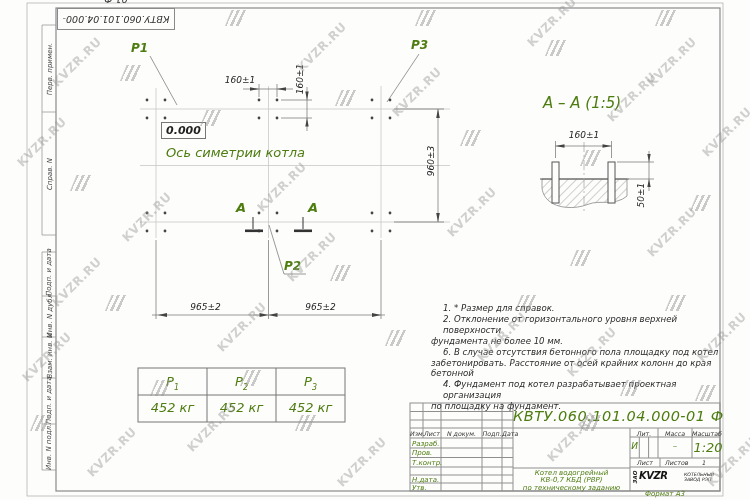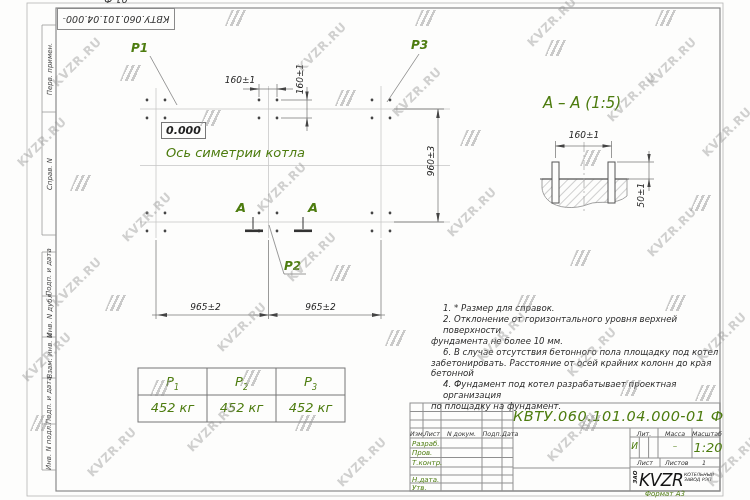--- a/index.html
+++ b/index.html
@@ -24,21 +24,21 @@
   .notes div{font-style:italic;font-size:8.6px;line-height:10.9px;color:#2a2a2a;}
   .notes .ind{padding-left:12px;}
   .tb-t{font-size:7px;}
   .tb-h{font-size:6.3px;color:#333;}
   .wm-layer{position:absolute;left:0;top:0;width:750px;height:500px;z-index:30;pointer-events:none;}
   .wm-text{position:absolute;font-size:12px;font-weight:600;letter-spacing:.5px;
            color:rgba(145,145,145,.42);transform:rotate(-45deg);font-family:"DejaVu Sans",sans-serif;}
   .wm-logo{position:absolute;width:22px;height:16px;
            background:repeating-linear-gradient(115deg,rgba(150,150,150,.5) 0 2.5px,transparent 2.5px 5.5px);
            clip-path:polygon(30% 0,100% 0,70% 100%,0 100%);}
-  .logo-kvzr{font-weight:400;font-style:italic;font-size:17px;color:#141414;letter-spacing:-.5px;}
+  .logo-kvzr{font-weight:700;font-style:italic;font-size:10px;color:#141414;letter-spacing:-.5px;}
   .logo-zao{font-size:5.5px;font-weight:bold;color:#141414;transform:rotate(-90deg);}
   .logo-tag{font-size:4.6px;line-height:5.4px;color:#222;font-style:italic;}
 </style>
 </head>
 <body>
 
 <div class="sheet">
 
   <svg class="lines" width="750" height="500">
     <defs>
@@ -236,20 +236,25 @@
   </div>
 
   <div class="t ctr" style="left:138px;top:374px;width:69px;font-size:13px;"><span>P</span><sub style="font-size:8px;">1</sub></div>
   <div class="t ctr" style="left:207px;top:374px;width:69px;font-size:13px;"><span>P</span><sub style="font-size:8px;">2</sub></div>
   <div class="t ctr" style="left:276px;top:374px;width:69px;font-size:13px;"><span>P</span><sub style="font-size:8px;">3</sub></div>
   <div class="t ctr" style="left:138px;top:400px;width:69px;font-size:13px;">452 кг</div>
   <div class="t ctr" style="left:207px;top:400px;width:69px;font-size:13px;">452 кг</div>
   <div class="t ctr" style="left:276px;top:400px;width:69px;font-size:13px;">452 кг</div>
 
   <div class="t ctr" style="left:513px;top:404px;width:207px;height:24px;line-height:24px;font-size:14.5px;letter-spacing:.5px;">КВТУ.060.101.04.000-01 Ф</div>
+  <div class="t ctr" style="left:513px;top:470px;width:117px;font-size:7px;line-height:7.3px;white-space:normal;">
+    <div>Котел водогрейный</div>
+    <div>КВ-0,7 КБД (РВР)</div>
+    <div>по техническому заданию</div>
+  </div>
   <div class="t tb-h ctr" style="left:410px;top:430px;width:13px;">Изм.</div>
   <div class="t tb-h ctr" style="left:423px;top:430px;width:18px;">Лист</div>
   <div class="t tb-h ctr" style="left:441px;top:430px;width:41px;">N докум.</div>
   <div class="t tb-h ctr" style="left:482px;top:430px;width:20px;">Подп.</div>
   <div class="t tb-h ctr" style="left:502px;top:430px;width:11px;">Дата</div>
   <div class="t tb-t" style="left:412px;top:439.5px;text-align:right;">Разраб.</div>
   <div class="t tb-t" style="left:412px;top:449px;">Пров.</div>
   <div class="t tb-t" style="left:412px;top:458.5px;">Т.контр.</div>
   <div class="t tb-t" style="left:412px;top:475.5px;">Н.дата.</div>
   <div class="t tb-t" style="left:412px;top:483.5px;">Утв.</div>

